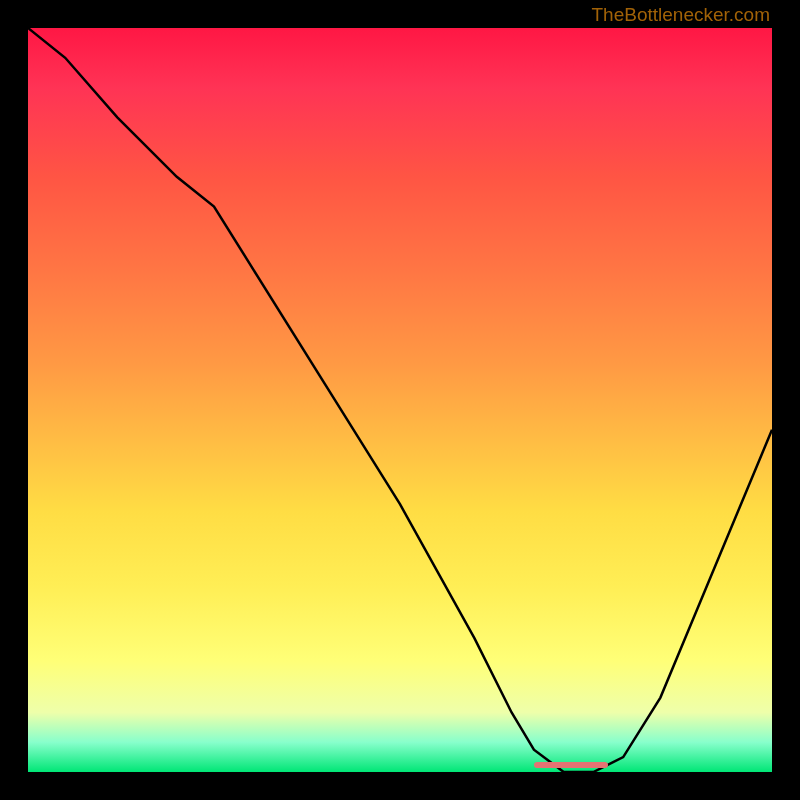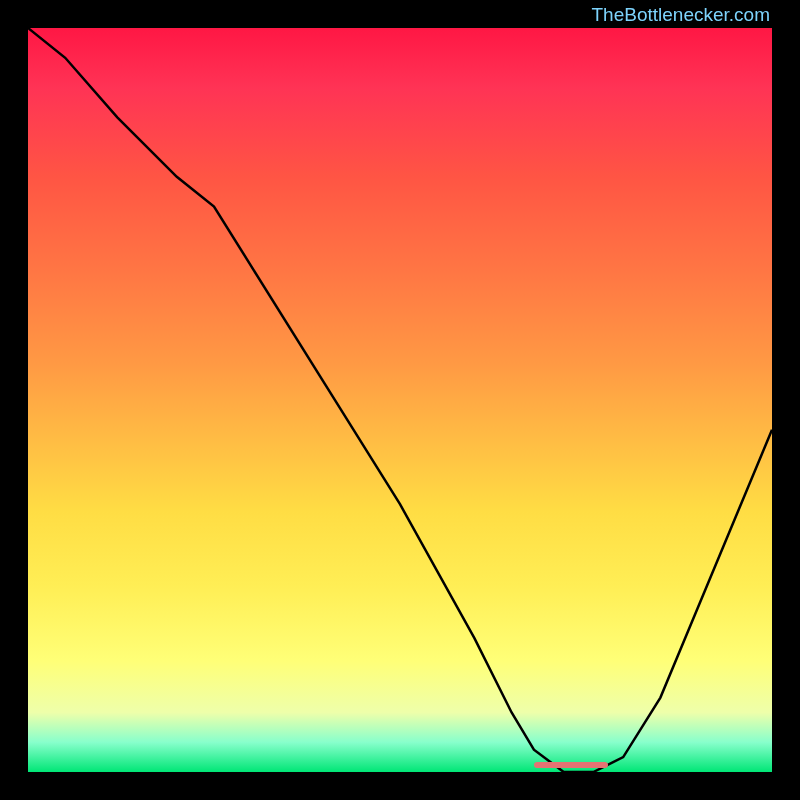--- a/index.html
+++ b/index.html
@@ -44,21 +44,21 @@
     position: absolute;
     left: 0;
     top: 0;
     width: 100%;
     height: 100%;
   }
   .watermark {
     position: absolute;
     top: 4px;
     right: 30px;
-    color: #7dd3fc;
+    color: #a16207;
     font-size: 19px;
     font-weight: 500;
   }
   .marker-line {
     position: absolute;
     height: 6px;
     background: #e57373;
     border-radius: 3px;
   }
 </style>

